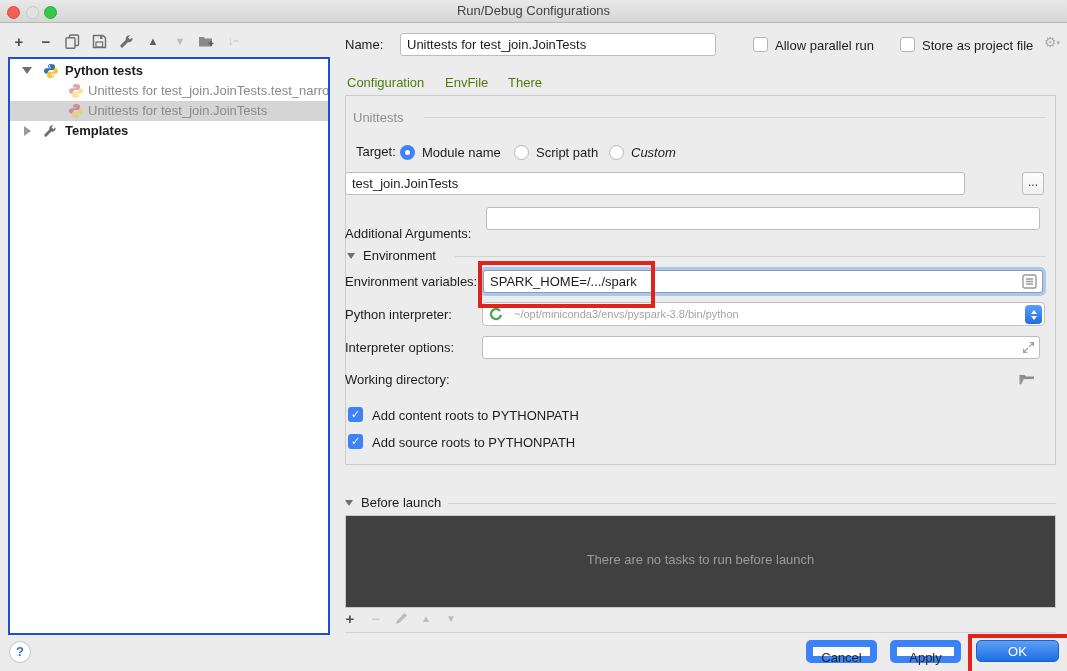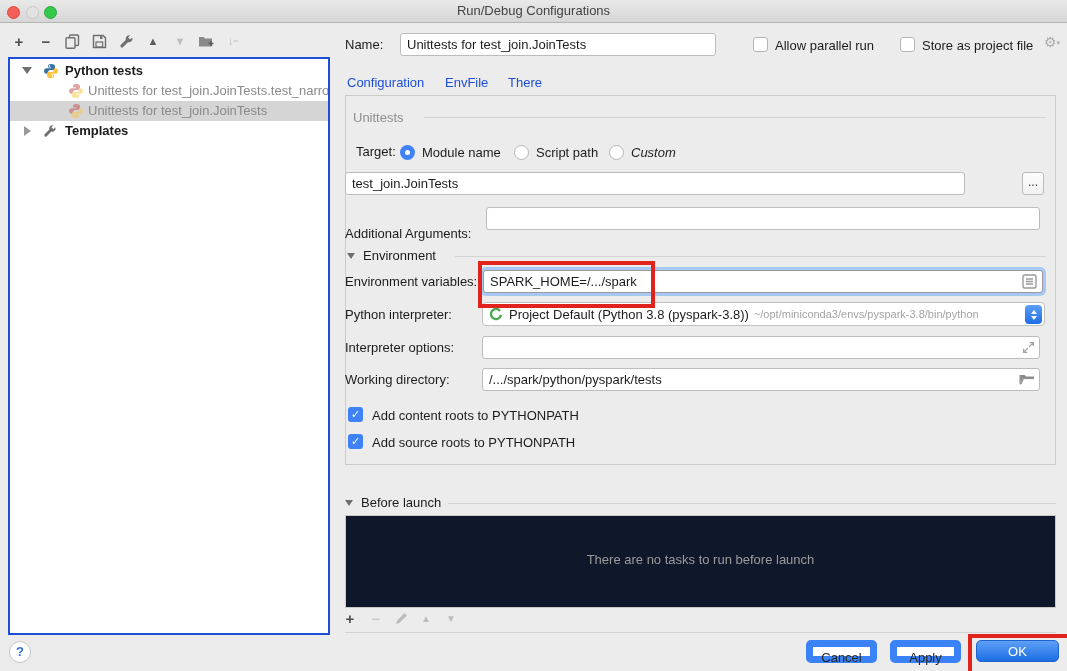--- a/index.html
+++ b/index.html
@@ -23,21 +23,21 @@
   .tbicon{position:absolute;top:31px;width:20px;height:20px;display:flex;align-items:center;justify-content:center;font-size:15px;color:#666;}
   .glyph-dark{color:#4d4d4d;font-weight:bold;}
   .glyph-dis{color:#bdbdbd;}
   
   .lbl{position:absolute;font-size:13px;color:#1c1c1c;white-space:nowrap;}
   .lbl.gray{color:#8e8e8e;}
   .field{position:absolute;box-sizing:border-box;background:#fff;border:1px solid #bcbcbc;border-radius:3px;font-family:"Liberation Sans",sans-serif;font-size:13px;color:#1c1c1c;padding:0 6px;outline:none;}
   .sepline{position:absolute;height:1px;background:#d4d4d4;}
   .groupbox{position:absolute;left:345px;top:95px;width:711px;height:370px;border:1px solid #cbcbcb;box-sizing:border-box;background:#ececec;}
   
-  .tab{position:absolute;top:70px;font-size:13px;color:#1d4ed8;height:25px;line-height:25px;cursor:default;}
+  .tab{position:absolute;top:70px;font-size:13px;color:#4d7c0f;height:25px;line-height:25px;cursor:default;}
   .tab.active{border-bottom:3px solid #3c7fc0;}
   
   .cb{position:absolute;width:15px;height:15px;border-radius:3px;box-sizing:border-box;}
   .cb.off{background:#fff;border:1px solid #b5b5b5;}
   .cb.on{background:#3f82f7;color:#fff;font-size:11px;font-weight:bold;text-align:center;line-height:15px;}
   .radio{position:absolute;width:15px;height:15px;border-radius:50%;box-sizing:border-box;}
   .radio.off{background:#fff;border:1px solid #b5b5b5;}
   .radio.on{background:#3f82f7;}
   .radio.on::after{content:"";position:absolute;left:5px;top:5px;width:5px;height:5px;border-radius:50%;background:#fff;}
   
@@ -184,55 +184,53 @@
       </svg>
   </div>
 
   <div class="lbl" style="left:345px;top:307px;">Python interpreter:</div>
   <div class="dropdown" style="left:482px;top:302px;width:563px;height:24px;">
     <span style="display:inline-flex;margin-right:6px;">
       <svg width="14" height="14" viewBox="0 0 14 14">
           <circle cx="7" cy="7" r="5" fill="none" stroke="#49a94e" stroke-width="2.4" stroke-dasharray="24 4" transform="rotate(40 7 7)"></circle>
         </svg>
     </span>
-    <span style="font-size:13px;color:#1c1c1c;">Project Default (Python 3.8 (pyspark-3.8))</span>
     <span style="font-size:11px;color:#a4a4a4;margin-left:5px;">~/opt/miniconda3/envs/pyspark-3.8/bin/python</span>
     <span class="stepper">
         <span class="chev up"></span>
         <span class="chev down"></span>
       </span>
   </div>
 
   <div class="lbl" style="left:345px;top:340px;">Interpreter options:</div>
   <input class="field" style="left: 482px; top: 336px; width: 558px; height: 23px;" value="">
   <div class="abs" style="left:1022px;top:340px;">
     <svg width="13" height="13" viewBox="0 0 12 12">
         <path d="M7.2 1.5h3.3v3.3M10.3 1.7 6.5 5.5M4.8 10.5H1.5V7.2M1.7 10.3l3.8-3.8" fill="none" stroke="#a2a2a2" stroke-width="1.2"></path>
       </svg>
   </div>
 
   <div class="lbl" style="left:345px;top:372px;">Working directory:</div>
-  <input class="field" style="left: 482px; top: 368px; width: 558px; height: 23px;" value="/.../spark/python/pyspark/tests">
   <div class="abs" style="left:1019px;top:372px;">
     <svg width="16" height="14" viewBox="0 0 16 14">
         <path d="M1 3h4.6l1.4 1.6H15v2H4L1.5 12z" fill="#8b8b8b"></path>
         <path d="M1 3v9h1l2.5-5.4H15" fill="none" stroke="#8b8b8b" stroke-width="1"></path>
       </svg>
   </div>
 
   <div class="cb on" style="left:348px;top:407px;">✓</div>
   <div class="lbl" style="left:372px;top:408px;">Add content roots to PYTHONPATH</div>
   <div class="cb on" style="left:348px;top:434px;">✓</div>
   <div class="lbl" style="left:372px;top:435px;">Add source roots to PYTHONPATH</div>
 
   <span class="expander exp-down" style="left:345px;top:500px;border-left-width:4px;border-right-width:4px;border-top-width:6px;"></span>
   <div class="lbl" style="left:361px;top:495px;">Before launch</div>
   <div class="sepline" style="left:448px;top:503px;width:608px;"></div>
 
-  <div class="abs" style="left:345px;top:515px;width:711px;height:93px;background:#0f172a;border:1px solid #c9c9c9;box-sizing:border-box;">
+  <div class="abs" style="left:345px;top:515px;width:711px;height:93px;background:#404040;border:1px solid #c9c9c9;box-sizing:border-box;">
     <div class="emptymsg" style="top:36px;">There are no tasks to run before launch</div>
   </div>
   <div class="tbicon glyph-dark" style="left:340px;top:608px;">+</div>
   <div class="tbicon glyph-dis" style="left:366px;top:608px;">−</div>
   <div class="tbicon" style="left:391px;top:608px;">
     <svg width="13" height="13" viewBox="0 0 13 13">
         <path d="M1 12l1.2-3.5L9.5 1l2.5 2.5-7.3 7.3z" fill="#bdbdbd"></path>
       </svg>
   </div>
   <div class="tbicon glyph-dis" style="left:416px;top:608px;font-size:10px;">▲</div>

